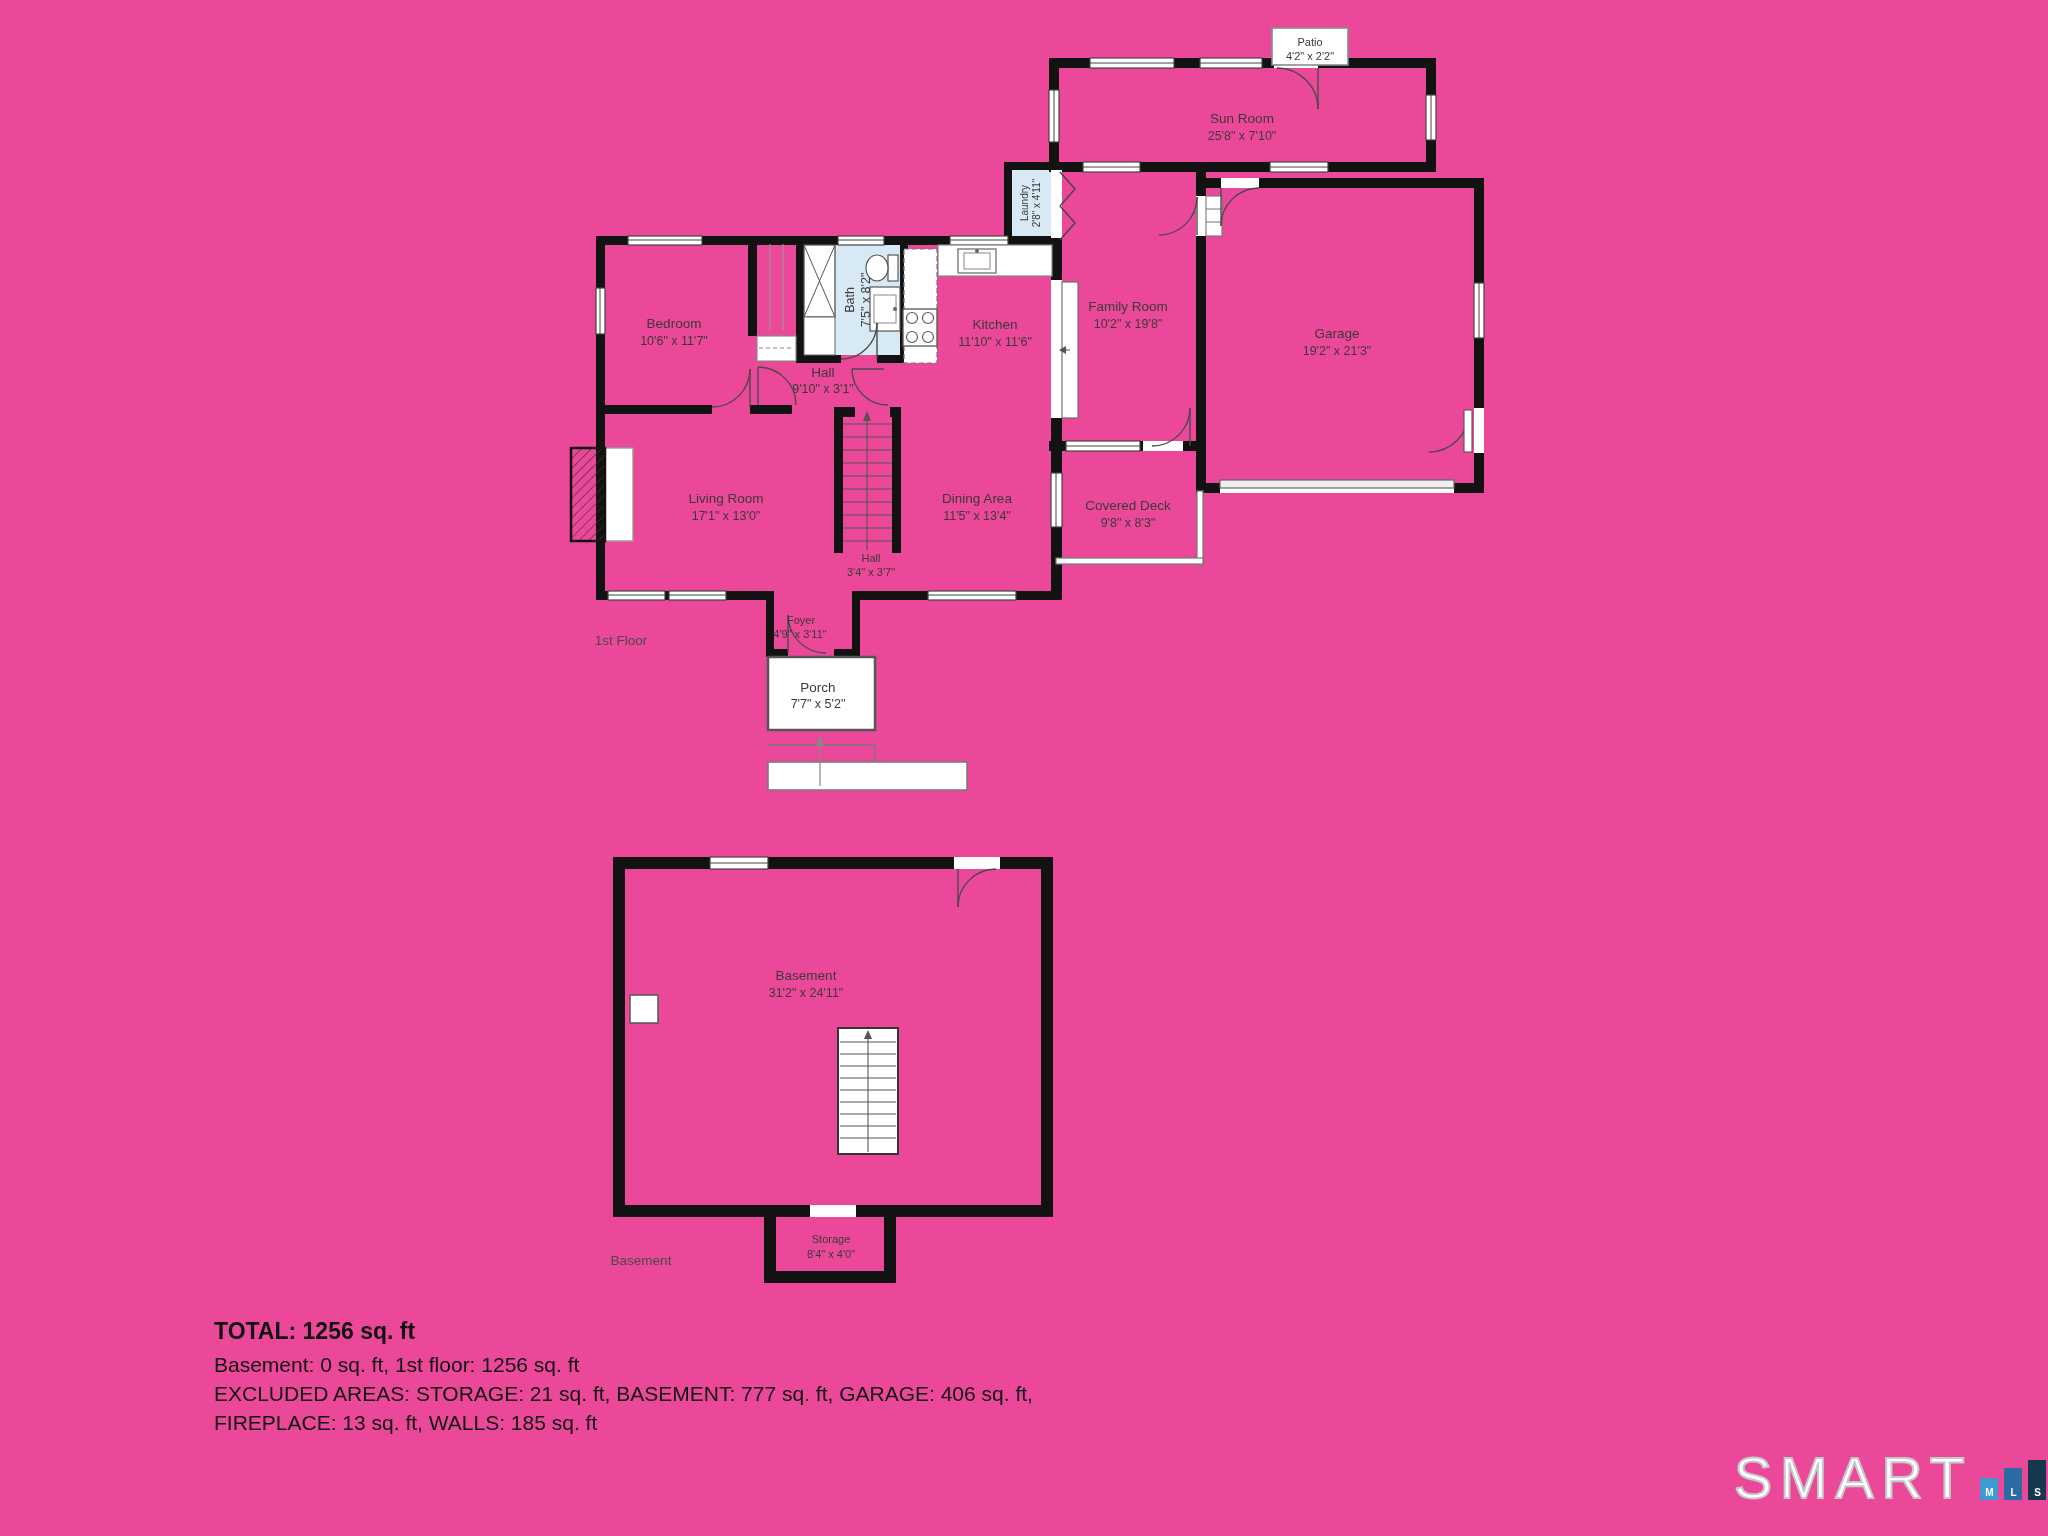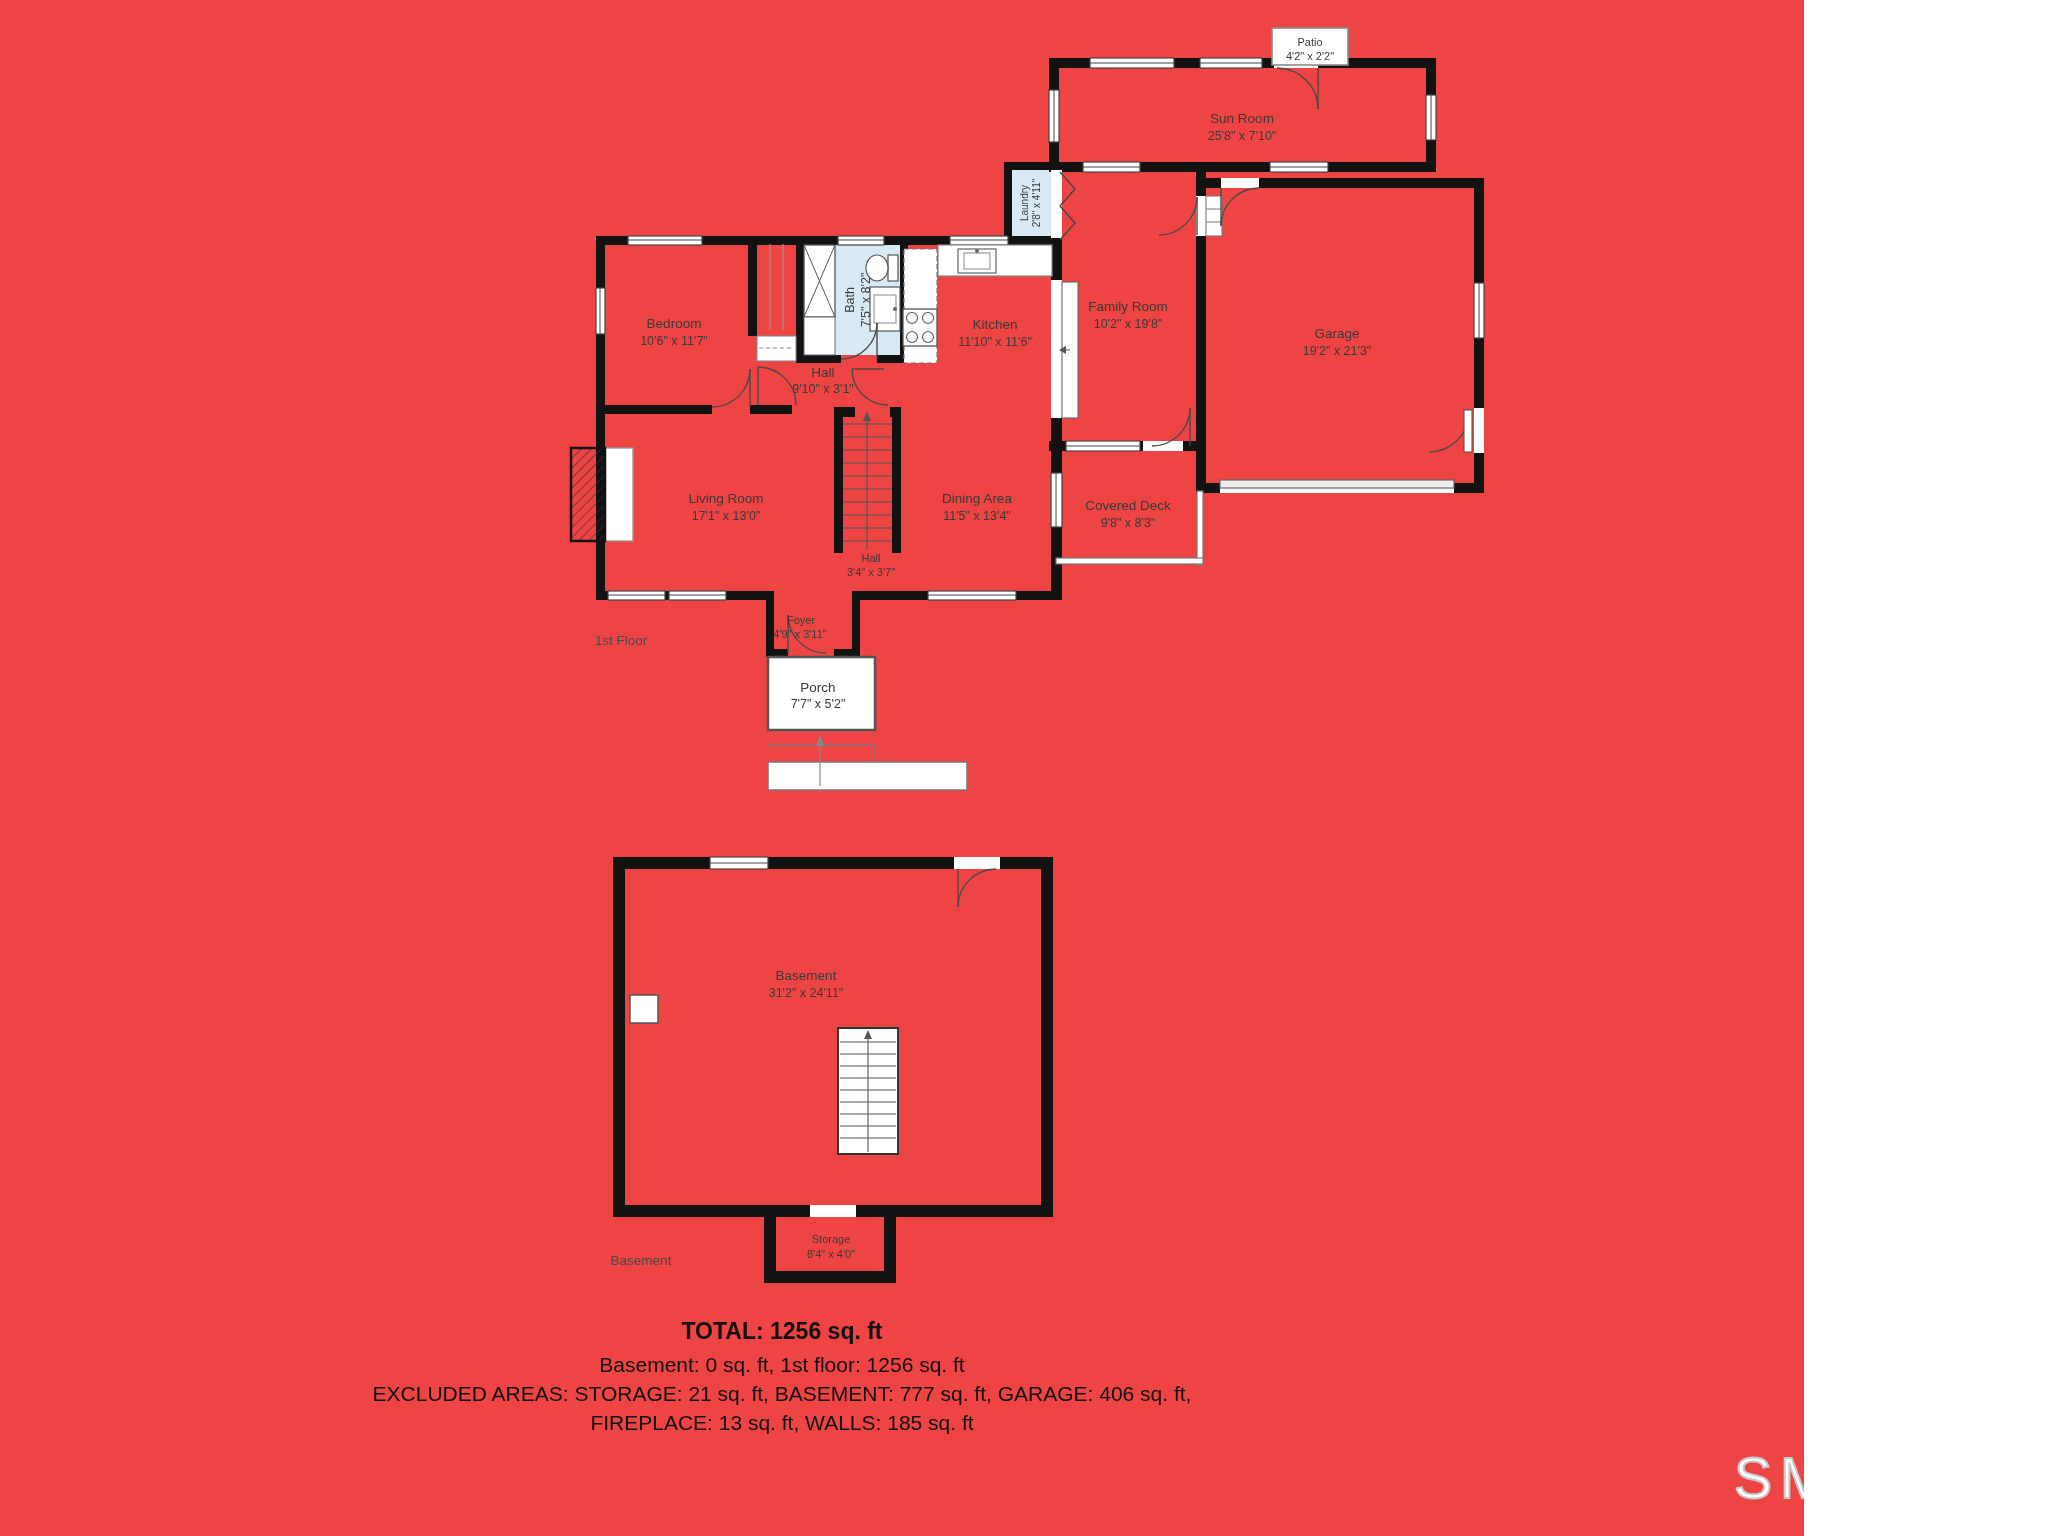--- a/index.html
+++ b/index.html
@@ -1,24 +1,24 @@
 <!DOCTYPE html>
 <html><head>
 <meta charset="utf-8">
 <style>
   html,body{margin:0;padding:0;background:#fff;}
-  #canvas{position:relative;width:1792px;height:1536px;background:#ef4444;overflow:hidden;
-          font-family:"Liberation Sans",sans-serif;padding-left:12px;}
+  #canvas{position:relative;width:2048px;height:1536px;background:#ec4899;overflow:hidden;
+          font-family:"Liberation Sans",sans-serif;}
   svg text{font-family:"Liberation Sans",sans-serif;fill:#3a3a3a;}
   .rn{font-size:13.5px;}
   .rd{font-size:12.5px;}
   .sm{font-size:11px;}
   .fl{font-size:13.5px;fill:#4a4a4a;}
   
-  #summary{position:absolute;left:228px;top:1318px;width:1108px;text-align:center;color:#111;}
+  #summary{position:absolute;left:214px;top:1318px;width:1108px;text-align:left;color:#111;}
   #summary .total{font-size:23px;font-weight:bold;margin-bottom:5px;}
   #summary .line{font-size:21px;line-height:29px;}
   #summary .disclaimer{font-size:13px;margin-top:13px;color:#222;}
   
   #logo{position:absolute;left:1734px;top:1456px;display:flex;align-items:flex-end;gap:8px;text-align:center;}
   #logo .brand{font-size:57px;line-height:0.8;letter-spacing:8px;color:#ffffff;
                -webkit-text-stroke:2px #c5c9ce;font-weight:normal;}
   #logo .bars{display:flex;align-items:flex-end;gap:6px;padding-bottom:2px;}
   #logo .bar{width:18px;display:flex;align-items:flex-end;justify-content:center;
              color:#fff;font-size:10px;font-weight:bold;padding-bottom:2px;box-sizing:border-box;}

